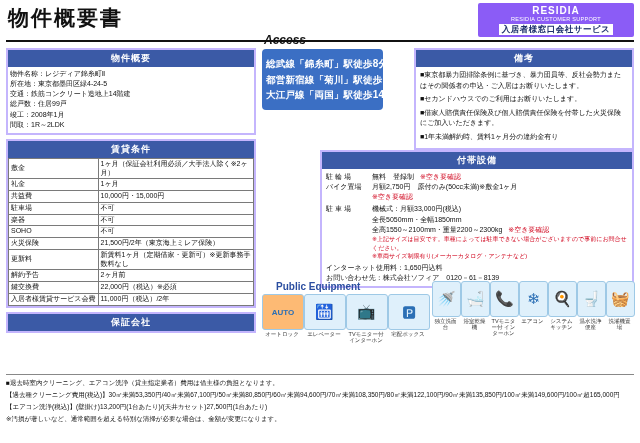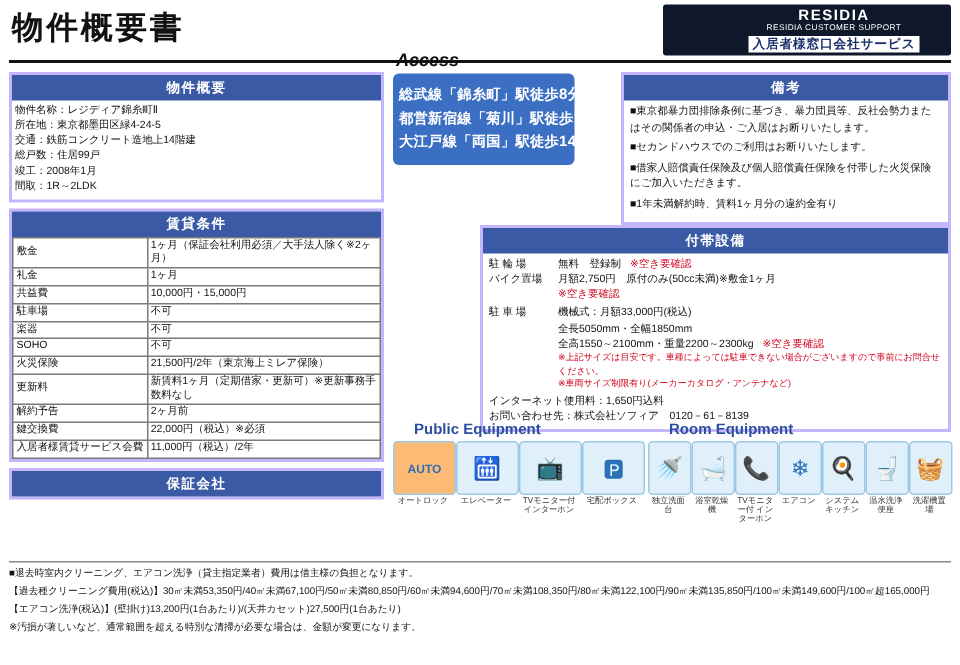--- a/index.html
+++ b/index.html
@@ -3,22 +3,22 @@
 <meta charset="utf-8">
 <style>
   html,body{margin:0;padding:0;}
   body{width:640px;height:443px;background:#fff;font-family:"Liberation Sans","DejaVu Sans",sans-serif;color:#111;overflow:hidden;}
   .page{position:relative;width:640px;height:443px;}
 
   
   .header{position:relative;height:44px;}
   .hdr-title{position:absolute;left:8px;top:4px;font-size:21px;font-weight:bold;letter-spacing:2px;color:#111;}
   .hdr-sub{position:absolute;left:198px;top:8px;font-size:19px;font-weight:bold;letter-spacing:3px;color:#111;}
-  .hdr-badge{position:absolute;right:6px;top:3px;width:156px;height:34px;background:#0f172a;color:#fff;border-radius:2px;
-             display:flex;flex-direction:column;justify-content:center;align-items:center;line-height:1.1;padding-left:36px;}
+  .hdr-badge{position:absolute;right:6px;top:3px;width:156px;height:34px;background:#8b5cf6;color:#fff;border-radius:2px;
+             display:flex;flex-direction:column;justify-content:center;align-items:center;line-height:1.1;}
   .hdr-badge .b1{font-size:10px;font-weight:bold;letter-spacing:1px;}
   .hdr-badge .b2{font-size:5.5px;letter-spacing:.3px;}
   .hdr-badge .b3{font-size:8.5px;background:#fff;color:#1b2f6b;font-weight:bold;margin-top:2px;padding:1px 3px;letter-spacing:.5px;}
   .hdr-rule{position:absolute;left:6px;right:6px;top:40px;height:2px;background:#111;}
 
   
   .sec-label{background:#3b5aa6;color:#fff;font-size:9px;font-weight:bold;text-align:center;padding:2px 0;letter-spacing:1px;}
   .box{border:2px solid #c4b5fd;}
 
   
@@ -229,21 +229,20 @@
 インターホン</div>
       </div>
       <div class="eq-item">
         <div class="eq-ico">🅿</div>
         <div class="eq-cap">宅配ボックス</div>
       </div>
     </div>
   </div>
 
   <div style="position:absolute;left:432px;top:281px;width:206px;">
-    <div class="eq-title">Room Equipment</div>
     <div class="eq-grid">
       <div class="eq-item" style="width:27px;">
         <div class="eq-ico" style="width:27px;">🚿</div>
         <div class="eq-cap">独立洗面台</div>
       </div>
       <div class="eq-item" style="width:27px;">
         <div class="eq-ico" style="width:27px;">🛁</div>
         <div class="eq-cap">浴室乾燥機</div>
       </div>
       <div class="eq-item" style="width:27px;">

